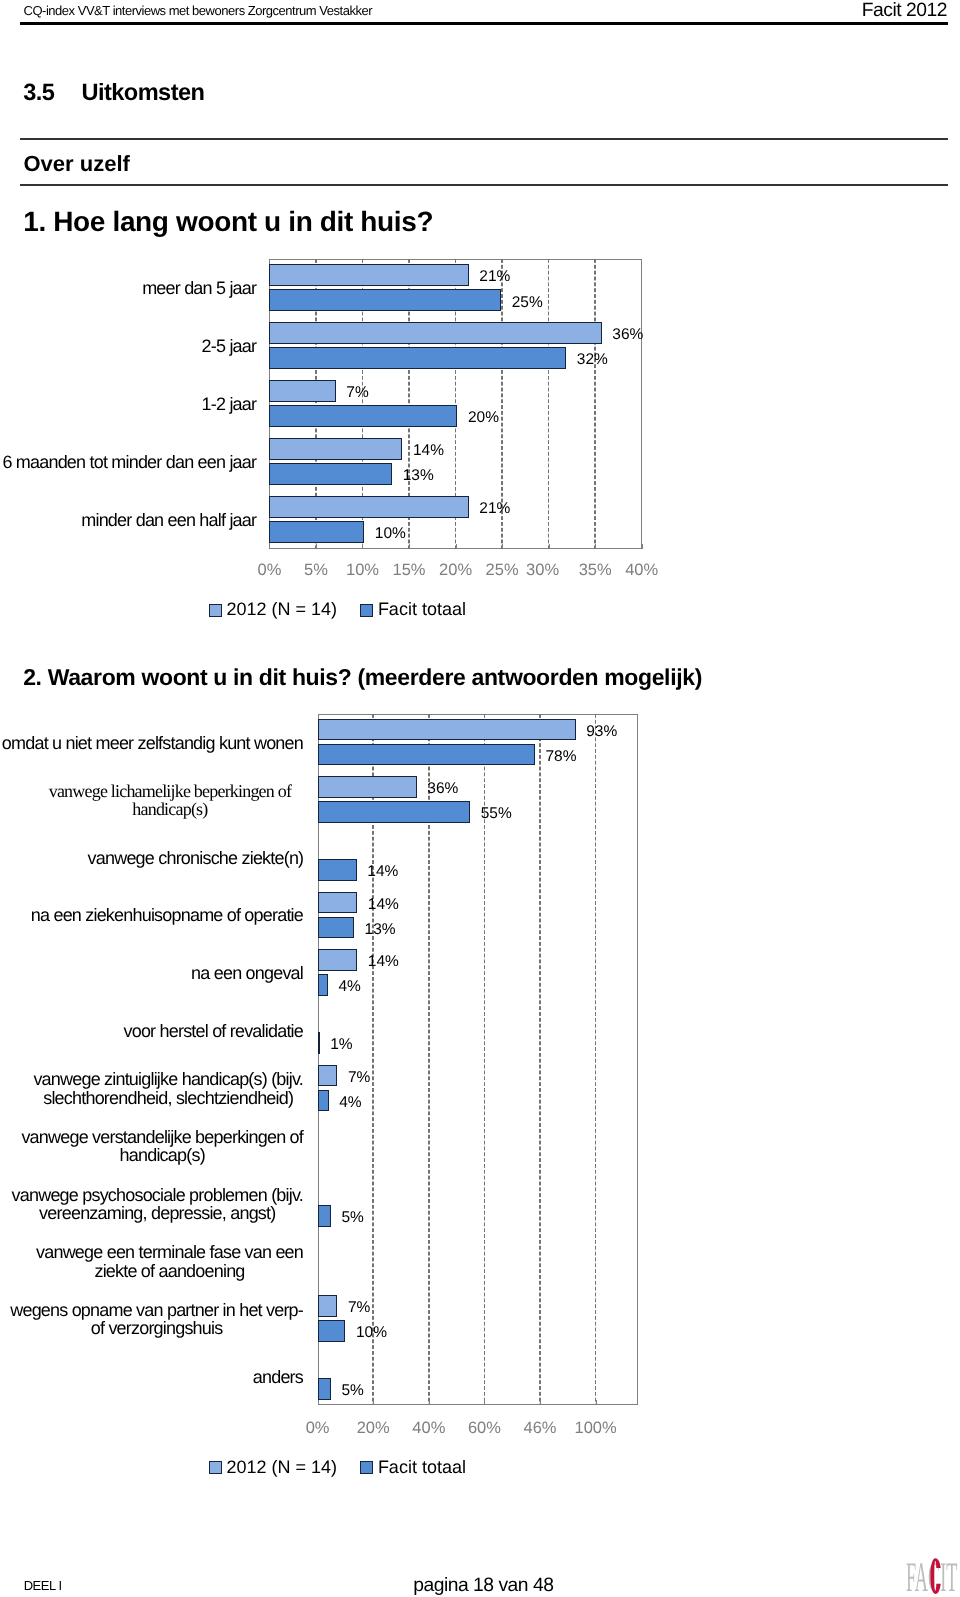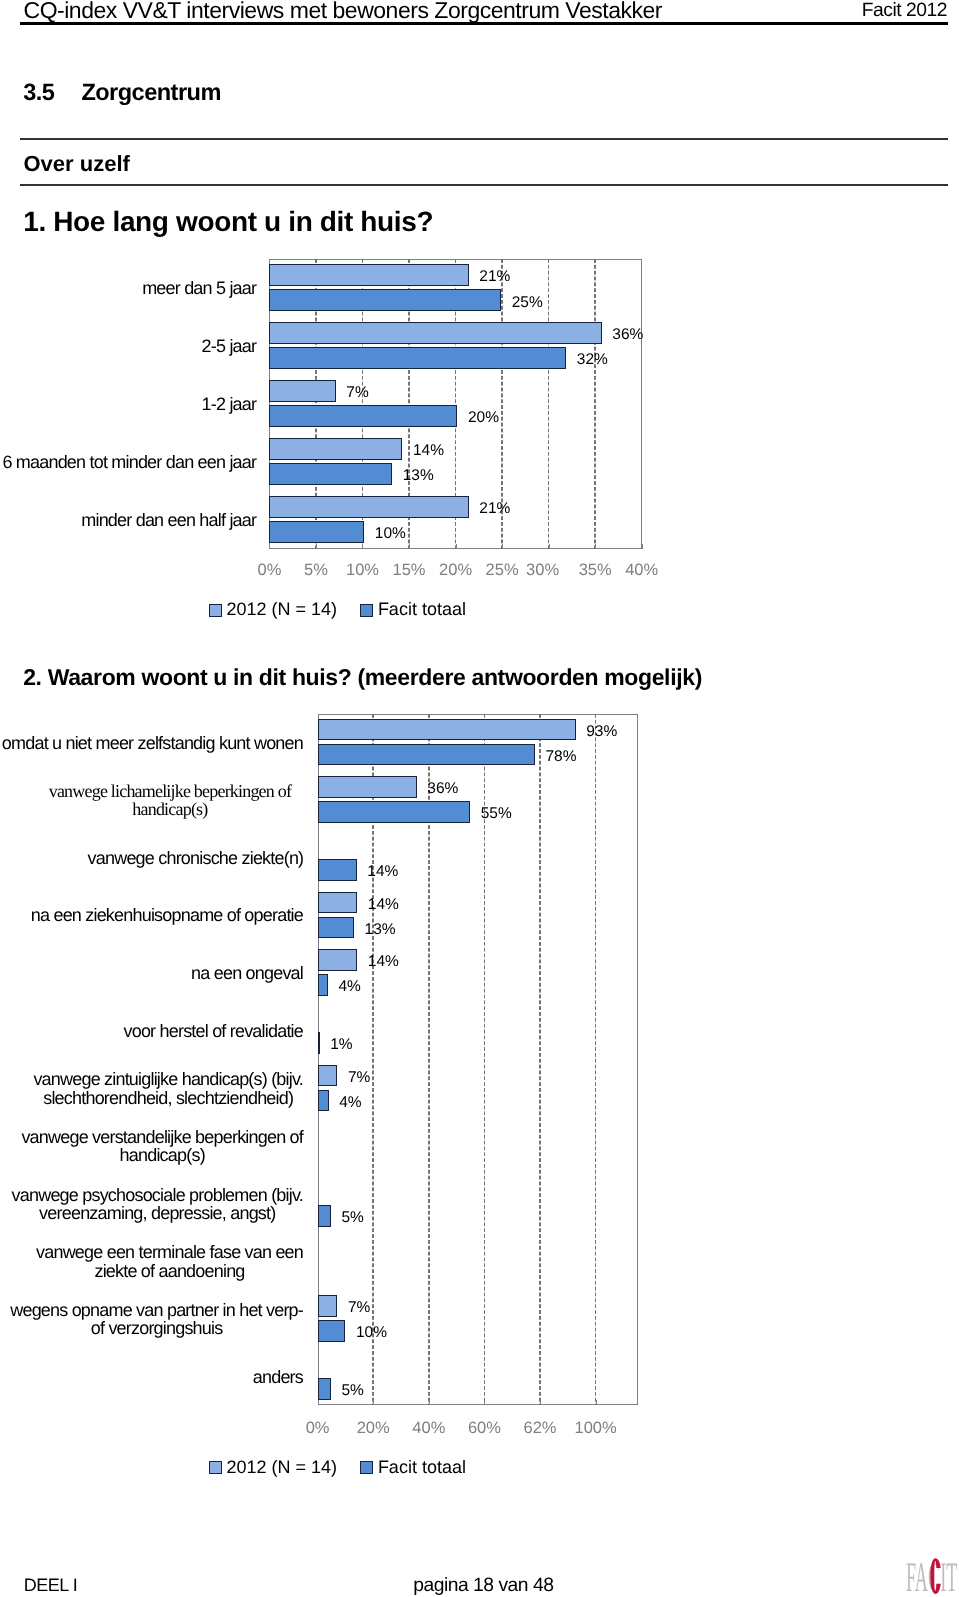--- a/index.html
+++ b/index.html
@@ -2,35 +2,35 @@
 <html><head>
 <meta charset="utf-8">
 <style>
   html,body{margin:0;padding:0;}
   body{width:960px;height:1597px;background:#ffffff;
        font-family:"Liberation Sans",sans-serif;color:#000;position:relative;overflow:hidden;
        -webkit-font-smoothing:antialiased;text-rendering:geometricPrecision;}
   .abs{position:absolute;}
 
   
-  #hdr-left{left:23.5px;top:-0.5px;font-size:23px;letter-spacing:-0.48px;line-height:21px;white-space:nowrap;}
+  #hdr-left{left:23.5px;top:-0.5px;font-size:13px;letter-spacing:-0.48px;line-height:21px;white-space:nowrap;}
   #hdr-right{right:13px;top:-0.5px;font-size:19.3px;letter-spacing:-0.48px;line-height:21px;white-space:nowrap;}
   #hdr-rule{left:20px;top:21.5px;width:928px;height:3.4px;background:#000;}
 
   
   #sec-num{left:23.2px;top:79.5px;font-size:23.6px;font-weight:bold;line-height:26px;letter-spacing:-0.55px;}
   #sec-title{left:81.4px;top:79.5px;font-size:23.6px;font-weight:bold;line-height:26px;letter-spacing:-0.55px;}
   #rule-a{left:20px;top:137.6px;width:928px;height:2px;background:#333;}
   #sub-title{left:23.5px;top:151.5px;font-size:22px;font-weight:bold;line-height:24px;}
   #rule-b{left:20px;top:183.6px;width:928px;height:2px;background:#333;}
   #q1{left:23.2px;top:209px;font-size:28px;font-weight:bold;line-height:26px;letter-spacing:-0.36px;}
   #q2{left:23.2px;top:664px;font-size:23px;font-weight:bold;line-height:26px;letter-spacing:-0.36px;}
 
   
-  #ft-left{left:23.7px;top:1574.5px;font-size:18px;letter-spacing:-0.48px;line-height:21px;}
+  #ft-left{left:23.7px;top:1574.5px;font-size:13px;letter-spacing:-0.48px;line-height:21px;}
   #ft-center{left:413.2px;top:1574.5px;font-size:19.3px;letter-spacing:-0.48px;line-height:21px;}
   #logo{left:903px;top:1554px;width:56px;height:42px;}
   .logo-word{position:absolute;left:2.5px;top:2.8px;font-family:"Liberation Serif",serif;
      font-size:42px;line-height:42px;color:#bdbdbd;white-space:nowrap;
      transform:scaleX(0.435);transform-origin:left top;}
   .logo-c{position:absolute;left:27.1px;top:3.2px;fill:#c2123c;}
 
   
   .chart{position:absolute;}
   .plot{position:absolute;box-sizing:border-box;border:1.4px solid #808080;background:#fff;}
@@ -47,21 +47,21 @@
   .lgsw{position:absolute;width:13px;height:13px;box-sizing:border-box;border:1.3px solid #16233c;}
 </style>
 </head>
 <body>
 
 <div class="abs" id="hdr-left">CQ-index VV&amp;T interviews met bewoners Zorgcentrum Vestakker</div>
 <div class="abs" id="hdr-right">Facit 2012</div>
 <div class="abs" id="hdr-rule"></div>
 
 <div class="abs" id="sec-num">3.5</div>
-<div class="abs" id="sec-title">Zorgcentrum</div>
+<div class="abs" id="sec-title">Uitkomsten</div>
 <div class="abs" id="rule-a"></div>
 <div class="abs" id="sub-title">Over uzelf</div>
 <div class="abs" id="rule-b"></div>
 
 <div class="abs" id="q1">1. Hoe lang woont u in dit huis?</div>
 <div class="abs" id="q2">2. Waarom woont u in dit huis? (meerdere antwoorden mogelijk)</div>
 
 <div class="chart" id="chart1">
     <div class="plot" style="left: 269.4px; top: 259px; width: 372.3px; height: 289.5px;"></div>
     <div class="tick" style="left: 269.4px; top: 543.5px; height: 5px;"></div>
@@ -207,21 +207,21 @@
     <div class="blbl" style="left: 355.9px; top: 1324.3px;">10%</div>
     <div class="catlbl" style="left: -26.7px; width: 330px; top: 1348.05px; height: 57.65px; display: flex; align-items: center; justify-content: flex-end;">
       <span class="catinner" style="max-width: 303px; width: 50.85px;">anders</span>
     </div>
     <div class="bar" style="left: 317.6px; top: 1377.85px; width: 13.344px; height: 21.8px; background: rgb(84, 140, 212);"></div>
     <div class="blbl" style="left: 341.444px; top: 1381.95px;">5%</div>
     <div class="axlbl" style="left: 277.6px; width: 80px; top: 1419px;">0%</div>
     <div class="axlbl" style="left: 333.2px; width: 80px; top: 1419px;">20%</div>
     <div class="axlbl" style="left: 388.8px; width: 80px; top: 1419px;">40%</div>
     <div class="axlbl" style="left: 444.4px; width: 80px; top: 1419px;">60%</div>
-    <div class="axlbl" style="left: 500px; width: 80px; top: 1419px;">62%</div>
+    <div class="axlbl" style="left: 500px; width: 80px; top: 1419px;">46%</div>
     <div class="axlbl" style="left: 555.6px; width: 80px; top: 1419px;">100%</div>
     <div class="lgsw" style="left: 208.8px; top: 1461.1px; background: rgb(140, 176, 228);"></div>
     <div class="legend" style="left: 226.4px; top: 1456.8px;">2012 (N = 14)</div>
     <div class="lgsw" style="left: 360.278px; top: 1461.1px; background: rgb(84, 140, 212);"></div>
     <div class="legend" style="left: 377.878px; top: 1456.8px;">Facit totaal</div>
   </div>
 
 <div class="abs" id="ft-left">DEEL I</div>
 <div class="abs" id="ft-center">pagina 18 van 48</div>
 <div class="abs" id="logo">

